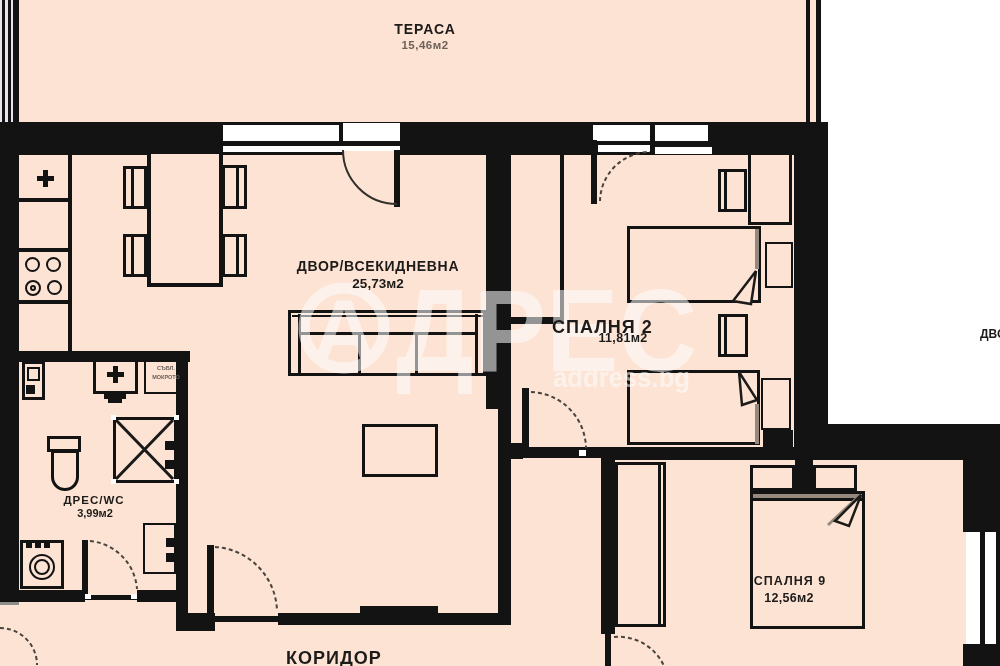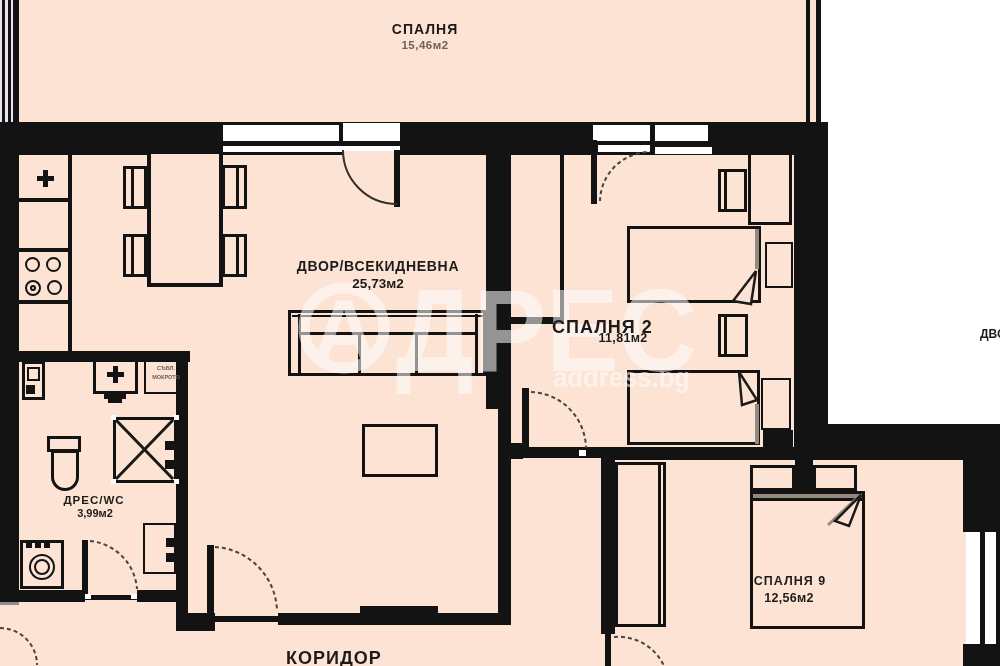--- a/index.html
+++ b/index.html
@@ -230,21 +230,21 @@
   <path d="M 861 495 L 835 521 L 849 526 Z" fill="#fce3d3" stroke="#1d1b19" stroke-width="2.5"></path>
 </svg>
 
 <svg class="a" style="left:0;top:0;opacity:0.55;" width="1000" height="666" viewBox="0 0 1000 666">
   <circle cx="344" cy="328" r="40" fill="none" stroke="#fff" stroke-width="11"></circle>
   <text x="344" y="360" font-family="Liberation Sans,sans-serif" font-size="88" font-weight="bold" fill="#fff" text-anchor="middle">А</text>
   <text x="396" y="371" font-family="Liberation Sans,sans-serif" font-size="117" font-weight="bold" fill="#fff" textLength="301" lengthAdjust="spacingAndGlyphs">ДРЕС</text>
   <text x="553" y="387" font-family="Liberation Sans,sans-serif" font-size="27" font-weight="bold" fill="#fff" textLength="137" lengthAdjust="spacingAndGlyphs">address.bg</text>
 </svg>
 
-<div class="t" style="left:375px;top:21px;width:100px;font-size:14px;letter-spacing:1px;">СПАЛНЯ</div>
+<div class="t" style="left:375px;top:21px;width:100px;font-size:14px;letter-spacing:1px;">ТЕРАСА</div>
 <div class="t" style="left:385px;top:39px;width:80px;font-size:11.5px;letter-spacing:0.5px;color:#6e6158;">15,46м2</div>
 <div class="t" style="left:278px;top:258px;width:200px;font-size:14px;letter-spacing:0.7px;">ДВОР/ВСЕКИДНЕВНА</div>
 <div class="t" style="left:338px;top:276px;width:80px;font-size:13.5px;">25,73м2</div>
 <div class="t" style="left:552px;top:317px;width:100px;font-size:18px;letter-spacing:1px;">СПАЛНЯ 2</div>
 <div class="t" style="left:583px;top:331px;width:80px;font-size:12.5px;letter-spacing:0.3px;">11,81м2</div>
 <div class="t" style="left:740px;top:574px;width:100px;font-size:12.5px;letter-spacing:1px;">СПАЛНЯ 9</div>
 <div class="t" style="left:749px;top:591px;width:80px;font-size:12.5px;letter-spacing:0.3px;">12,56м2</div>
 <div class="t" style="left:54px;top:494px;width:80px;font-size:11.5px;letter-spacing:1px;">ДРЕС/WC</div>
 <div class="t" style="left:55px;top:507px;width:80px;font-size:11px;">3,99м2</div>
 <div class="t" style="left:284px;top:648px;width:100px;font-size:18px;letter-spacing:1px;">КОРИДОР</div>

